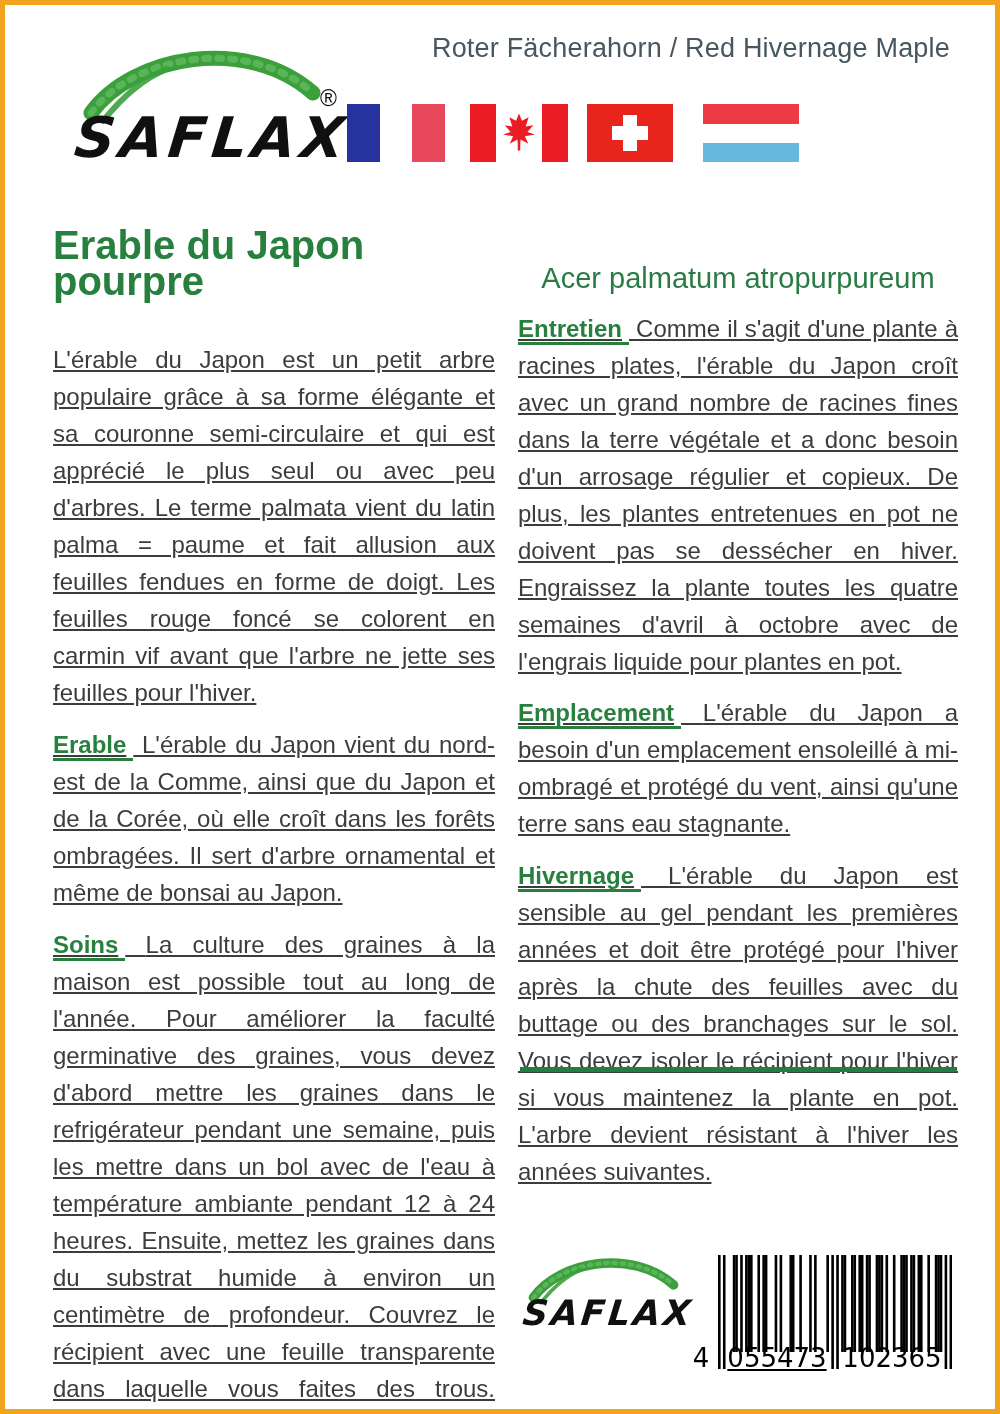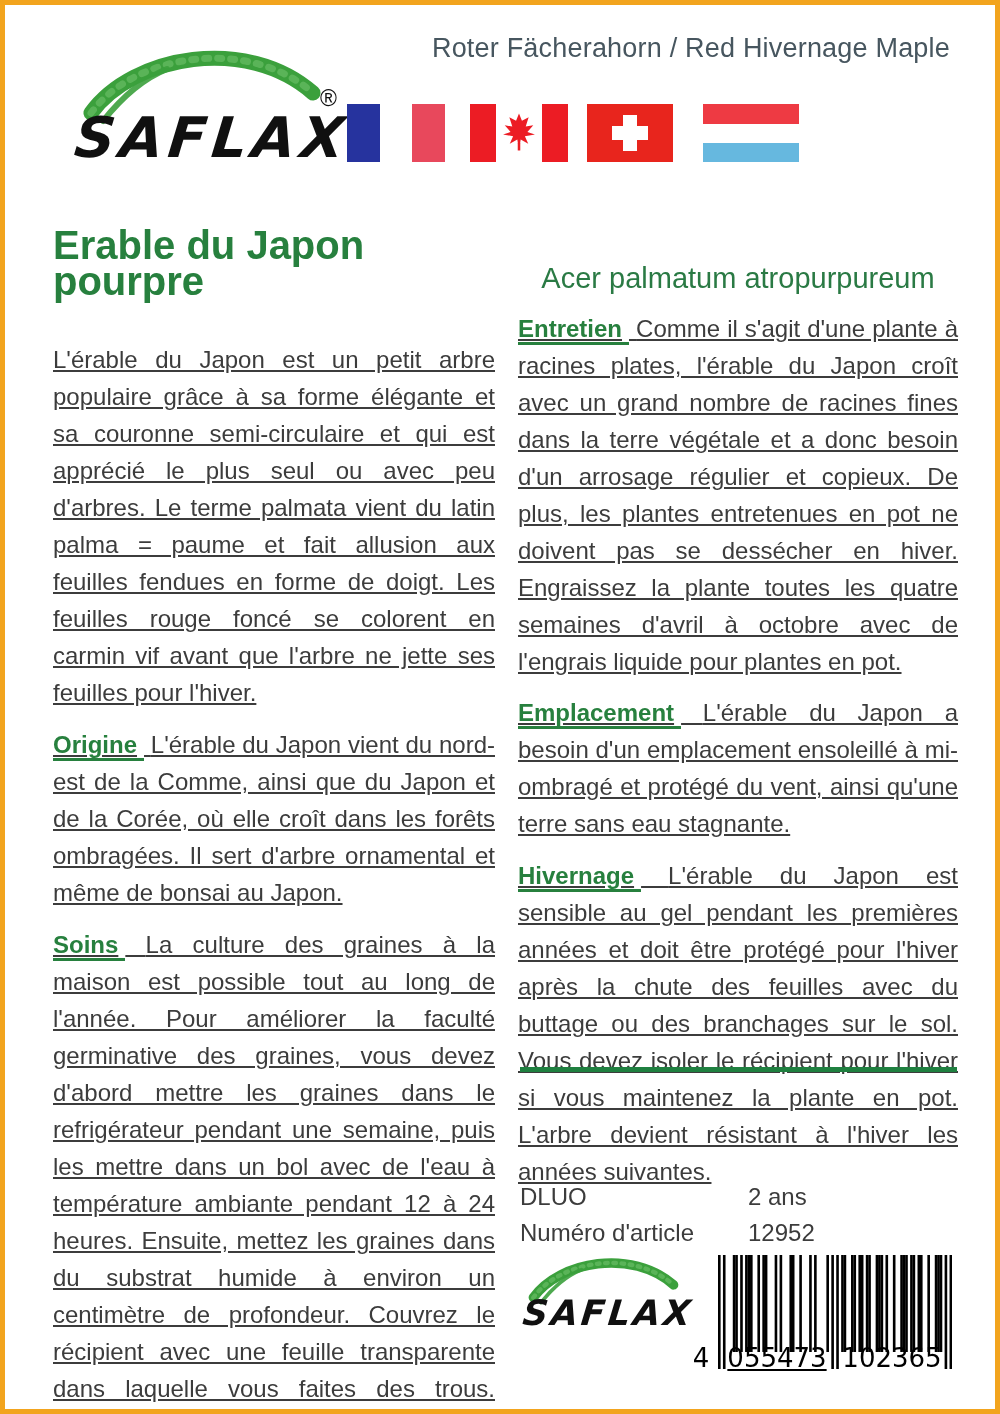--- a/index.html
+++ b/index.html
@@ -116,21 +116,21 @@
       <rect x="0" y="0" width="96" height="20" fill="#EE3A43"></rect>
       <rect x="0" y="20" width="96" height="19" fill="#FFFFFF"></rect>
       <rect x="0" y="39" width="96" height="19" fill="#66B8DF"></rect>
     </svg>
   </div>
 
   <div class="col-left">
     <h1 class="page-title">Erable du Japon pourpre</h1>
     <p class="body intro">L'érable du Japon est un petit arbre populaire grâce à sa forme élégante et sa couronne semi-circulaire et qui est apprécié le plus seul ou avec peu d'arbres. Le terme palmata vient du latin palma = paume et fait allusion aux feuilles fendues en forme de doigt. Les feuilles rouge foncé se colorent en carmin vif avant que l'arbre ne jette ses feuilles pour l'hiver.</p>
     <p class="body sect">
-      <span class="shead">Origine</span>
+      <span class="shead">Erable</span>
       <span>L'érable du Japon vient du nord-est de la Comme, ainsi que du Japon et de la Corée, où elle croît dans les forêts ombragées. Il sert d'arbre ornamental et même de bonsai au Japon.</span>
     </p>
     <p class="body sect">
       <span class="shead">Soins</span>
       <span>La culture des graines à la maison est possible tout au long de l'année. Pour améliorer la faculté germinative des graines, vous devez d'abord mettre les graines dans le refrigérateur pendant une semaine, puis les mettre dans un bol avec de l'eau à température ambiante pendant 12 à 24 heures. Ensuite, mettez les graines dans du substrat humide à environ un centimètre de profondeur. Couvrez le récipient avec une feuille transparente dans laquelle vous faites des trous. Comme ça, le terreau est protégé du dessèchement. Vous devez enlever la feuille pendant deux heures tous les deux ou trois jours. Ceci prévient la formation de moisissures dans le terreau. Mettez le récipient dans un endroit lumineux et chaud de 17° à 23° Celsius et gardez le terreau humide, mais pas mouillé. Les premiers semis apparaissent après quatre à dix semaines.</span>
     </p>
   </div>
 
   <div class="col-right">
     <h2 class="botanical">Acer palmatum atropurpureum</h2>
@@ -143,30 +143,20 @@
       <span>L'érable du Japon a besoin d'un emplacement ensoleillé à mi-ombragé et protégé du vent, ainsi qu'une terre sans eau stagnante.</span>
     </p>
     <p class="body sect">
       <span class="shead">Hivernage</span>
       <span>L'érable du Japon est sensible au gel pendant les premières années et doit être protégé pour l'hiver après la chute des feuilles avec du buttage ou des branchages sur le sol. Vous devez isoler le récipient pour l'hiver si vous maintenez la plante en pot. L'arbre devient résistant à l'hiver les années suivantes.</span>
     </p>
   </div>
 
   <div class="divider"></div>
 
-  <div class="details">
-    <div class="row">
-      <span class="lbl">DLUO</span>
-      <span class="val">2 ans</span>
-    </div>
-    <div class="row">
-      <span class="lbl">Numéro d'article</span>
-      <span class="val">12952</span>
-    </div>
-  </div>
 
   <div class="logo-small">
     <svg class="arc" width="166" height="60" viewBox="0 0 262 95">
       <path d="M16 80 C 58 22, 172 2, 238 60" fill="none" stroke="#3BA03C" stroke-width="15" stroke-linecap="round"></path>
       <path d="M16 80 C 58 22, 172 2, 238 60" fill="none" stroke="#63B95F" stroke-width="7" stroke-linecap="round" stroke-dasharray="4 9" opacity="0.8"></path>
       <path d="M28 88 C 52 58, 72 44, 92 36" fill="none" stroke="#3BA03C" stroke-width="6" stroke-linecap="round" opacity="0.9"></path>
     </svg>
     <div class="word">SAFLAX</div>
   </div>
 

